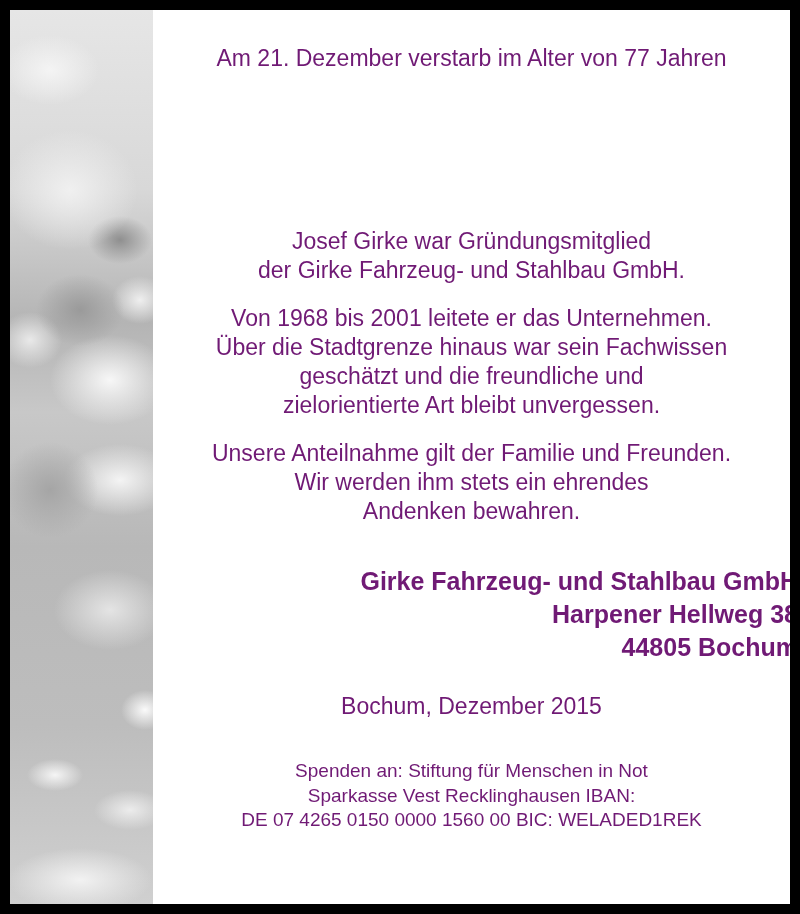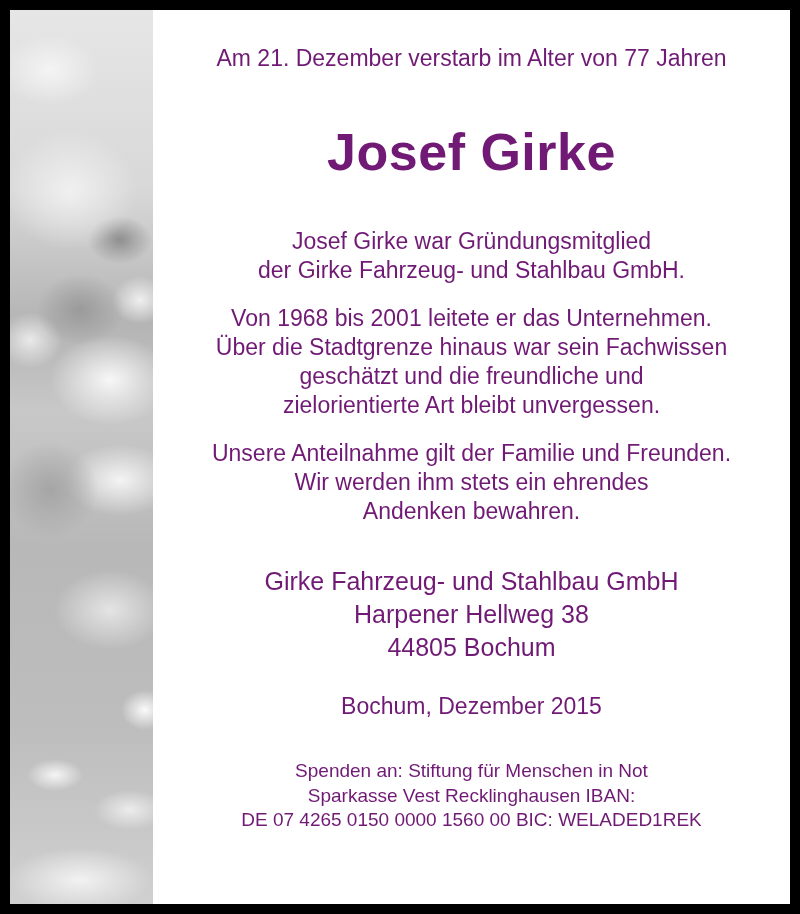--- a/index.html
+++ b/index.html
@@ -31,34 +31,33 @@
       position: absolute; left: 143px; top: 0; width: 637px; height: 894px;
       text-align: center; color: #701a75;
       font-family: "Liberation Sans", sans-serif;
     }
     .intro { position: absolute; top: 34px; left: 0; width: 100%; font-size: 23px; line-height: 28px; }
     .name { position: absolute; top: 112px; left: 0; width: 100%; font-size: 52px; font-weight: bold; line-height: 60px; letter-spacing: 0.5px; }
     .para { position: absolute; left: 0; width: 100%; font-size: 23px; line-height: 29px; }
     .p1 { top: 217px; }
     .p2 { top: 294px; }
     .p3 { top: 429px; }
-    .company { position: absolute; top: 555px; left: 0; width: 100%; font-size: 25px; font-weight: normal; line-height: 33px; }
+    .company { position: absolute; top: 555px; left: 8px; width: 100%; font-size: 25px; font-weight: bold; line-height: 33px; text-align: right; }
     .place-date { position: absolute; top: 682px; left: 0; width: 100%; font-size: 23px; line-height: 28px; }
     .donation { position: absolute; top: 749px; left: 0; width: 100%; font-size: 19px; line-height: 24.5px; }
     .line { display: block; white-space: nowrap; }
   </style>
 </head>
 <body>
 
 <div class="frame">
   <div class="clouds"></div>
 
   <div class="content">
     <div class="intro">Am 21. Dezember verstarb im Alter von 77 Jahren</div>
-    <div class="name">Josef Girke</div>
 
     <div class="para p1">
       <span class="line">Josef Girke war Gründungsmitglied</span>
       <span class="line">der Girke Fahrzeug- und Stahlbau GmbH.</span>
     </div>
 
     <div class="para p2">
       <span class="line">Von 1968 bis 2001 leitete er das Unternehmen.</span>
       <span class="line">Über die Stadtgrenze hinaus war sein Fachwissen</span>
       <span class="line">geschätzt und die freundliche und</span>

